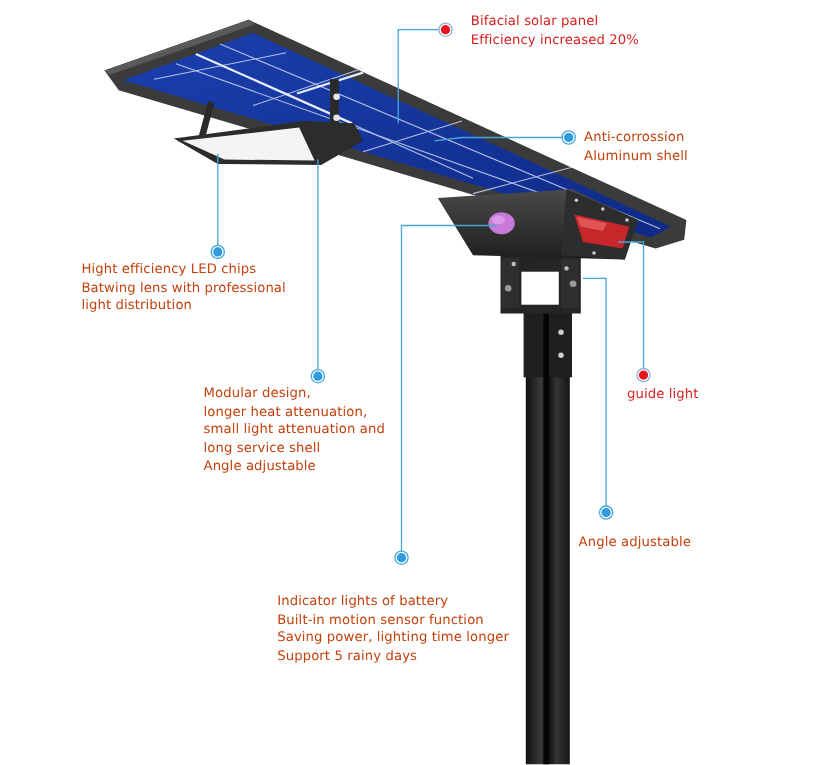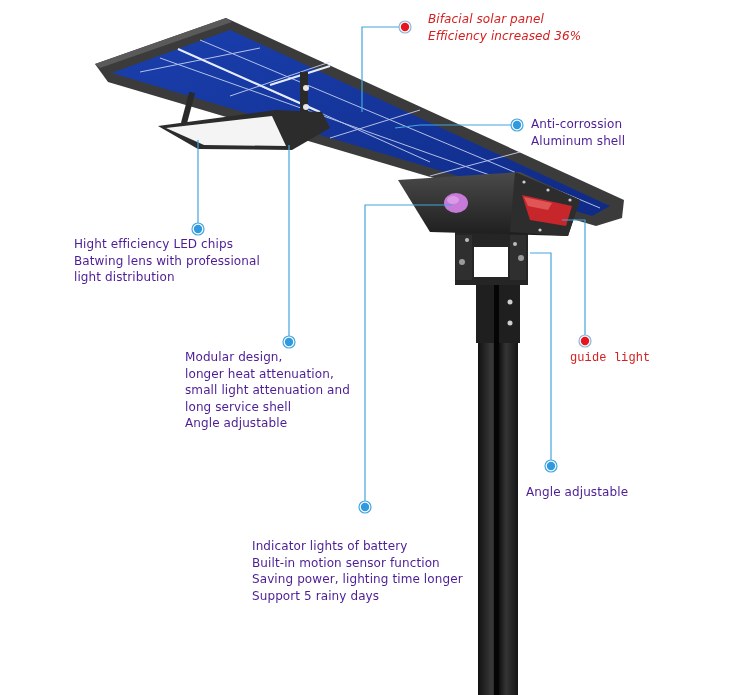--- a/index.html
+++ b/index.html
@@ -6,21 +6,21 @@
   body {
     width: 752px; height: 695px; position: relative; overflow: hidden;
     background: #ffffff;
     font-family: "DejaVu Sans", "Liberation Sans", sans-serif;
   }
   #diagram { position: absolute; left: 0; top: 0; width: 752px; height: 695px; }
   .label {
     position: absolute;
     font-size: 12px;
     line-height: 16.5px;
-    color: #4c1d95;
+    color: #c2410c;
     white-space: nowrap;
     letter-spacing: 0.1px;
   }
   .label.red { color: #d42020; }
   .label div { display: block; }
 </style>
 </head>
 <body>
 
 <svg id="diagram" viewBox="0 0 752 695" xmlns="http://www.w3.org/2000/svg">
@@ -140,23 +140,23 @@
   <g>
     <circle cx="585" cy="341" r="6" fill="#ffffff" stroke="#8fb4d8" stroke-width="1.2"></circle>
     <circle cx="585" cy="341" r="4.2" fill="#e8141e"></circle>
   </g>
   <g>
     <circle cx="551" cy="466" r="6" fill="#ffffff" stroke="#45a6dc" stroke-width="1.2"></circle>
     <circle cx="551" cy="466" r="4.2" fill="#2f9ae0"></circle>
   </g>
 </svg>
 
-<div class="label red" style="left:428px; top:11px;font-style:italic;">
+<div class="label red" style="left:428px; top:11px;">
   <div>Bifacial solar panel</div>
-  <div>Efficiency increased 36%</div>
+  <div>Efficiency increased 20%</div>
 </div>
 
 <div class="label" style="left:531px; top:116px;">
   <div>Anti-corrossion</div>
   <div>Aluminum shell</div>
 </div>
 
 <div class="label" style="left:74px; top:236px;">
   <div>Hight efficiency LED chips</div>
   <div>Batwing lens with professional</div>
@@ -164,21 +164,21 @@
 </div>
 
 <div class="label" style="left:185px; top:349px;">
   <div>Modular design,</div>
   <div>longer heat attenuation,</div>
   <div>small light attenuation and</div>
   <div>long service shell</div>
   <div>Angle adjustable</div>
 </div>
 
-<div class="label red" style="left:570px; top:350px;font-family:Liberation Mono, monospace;">
+<div class="label red" style="left:570px; top:350px;">
   <div>guide light</div>
 </div>
 
 <div class="label" style="left:526px; top:484px;">
   <div>Angle adjustable</div>
 </div>
 
 <div class="label" style="left:252px; top:538px;">
   <div>Indicator lights of battery</div>
   <div>Built-in motion sensor function</div>

